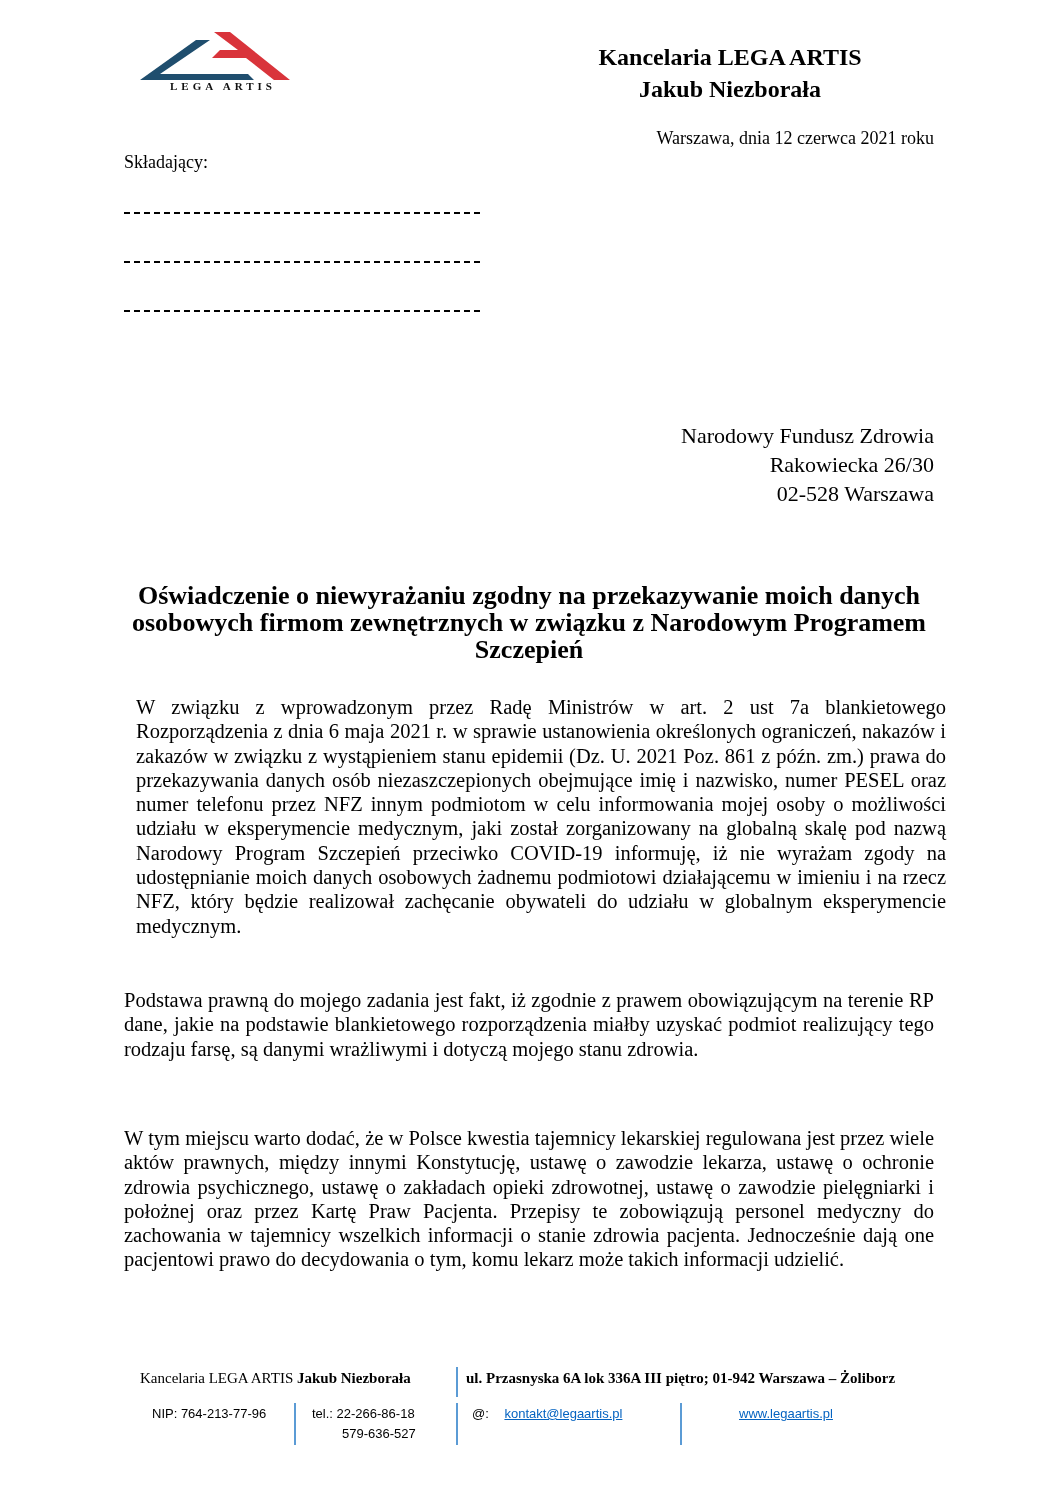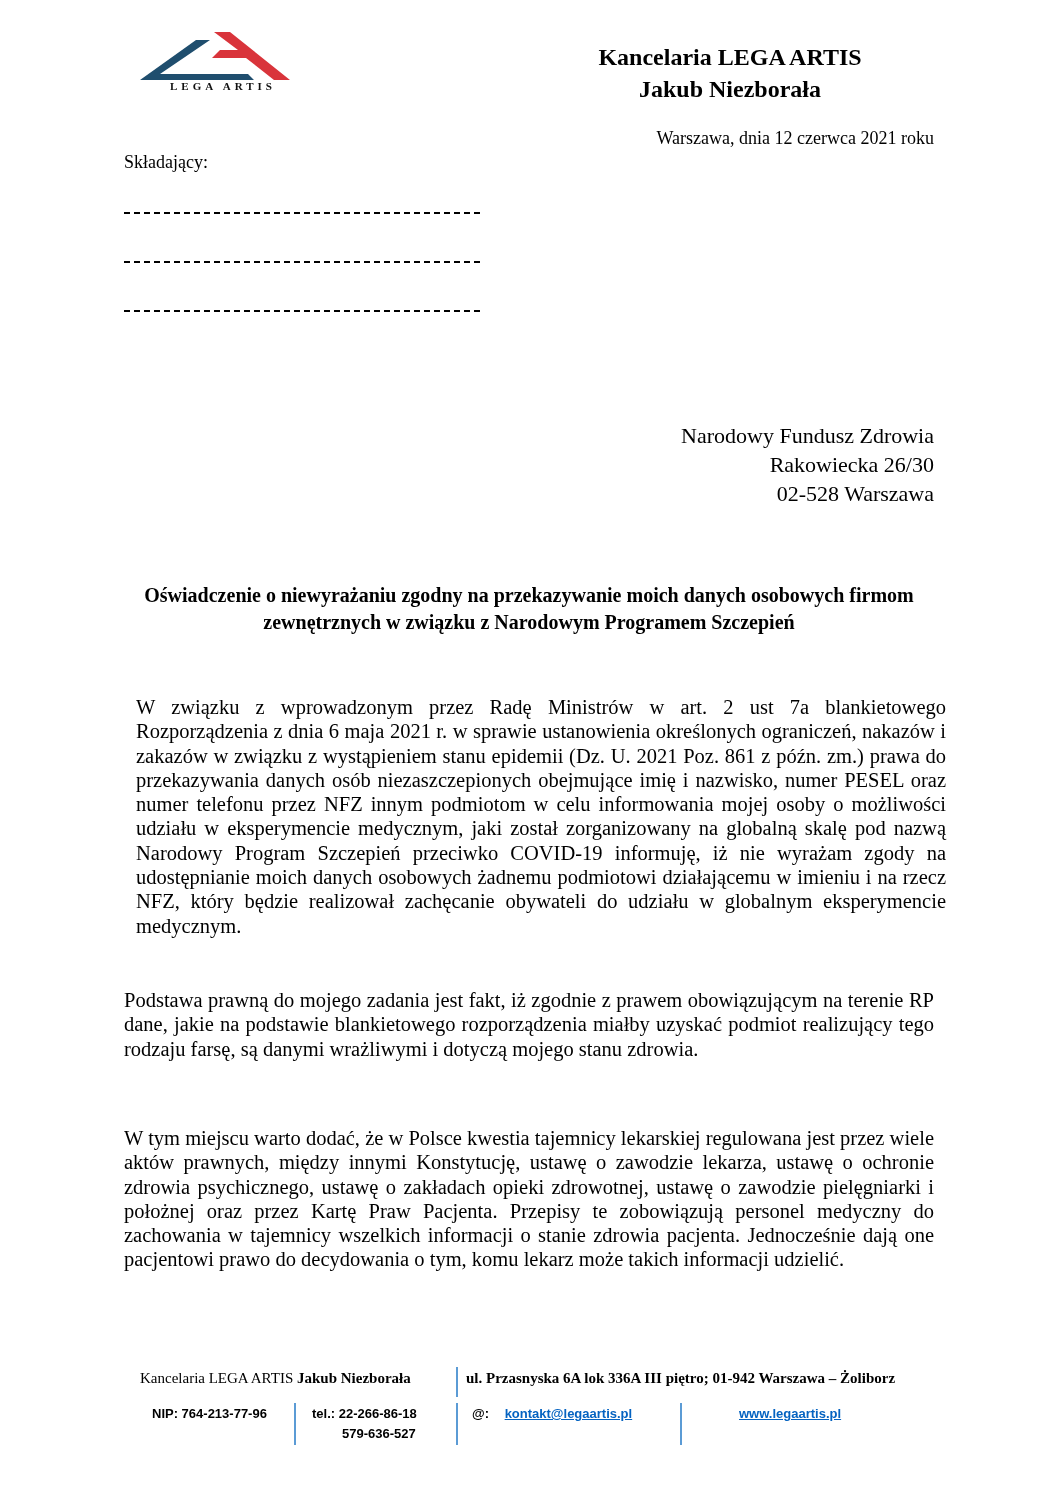--- a/index.html
+++ b/index.html
@@ -24,30 +24,30 @@
   #dash-1 { top: 212px; }
   #dash-2 { top: 261px; }
   #dash-3 { top: 310px; }
 
   .recipient { right: 124px; font-size: 22px; text-align: right; line-height: 28px; }
   #recipient-1 { top: 422px; margin-left: 20px; }
   #recipient-2 { top: 451px; text-align: right; }
   #recipient-3 { top: 480px; }
 
   #doc-title { left: 124px; top: 582px; width: 810px; text-align: center; font-weight: bold;
-               font-size: 20px; line-height: 27px; }
+               font-size: 26px; line-height: 27px; }
 
   .para { left: 124px; width: 810px; font-size: 20.5px; line-height: 24.3px; text-align: justify; }
   #para-1 { top: 695px; margin-left: 12px; }
   #para-2 { top: 988px; }
   #para-3 { top: 1126px; }
 
   
   .foot { font-family: "Liberation Serif", serif; font-weight: bold; font-size: 15px; color: #000; }
-  .foot-sans { font-family: "Liberation Sans", sans-serif; font-weight: bold; font-size: 13px; }
+  .foot-sans { font-family: "Liberation Sans", sans-serif; font-weight: normal; font-size: 13px; }
   .vbar { width: 2px; background: #5b9bd5; }
   #foot-firm { left: 140px; top: 1370px; }
   #foot-firm .thin { font-weight: normal; }
   #vbar-1 { left: 456px; top: 1367px; height: 30px; }
   #foot-address { left: 466px; top: 1370px; }
   #foot-nip { left: 152px; top: 1406px; }
   #vbar-2 { left: 294px; top: 1403px; height: 42px; }
   #foot-tel { left: 312px; top: 1406px; }
   #foot-tel2 { left: 342px; top: 1426px; }
   #vbar-3 { left: 456px; top: 1403px; height: 42px; }

